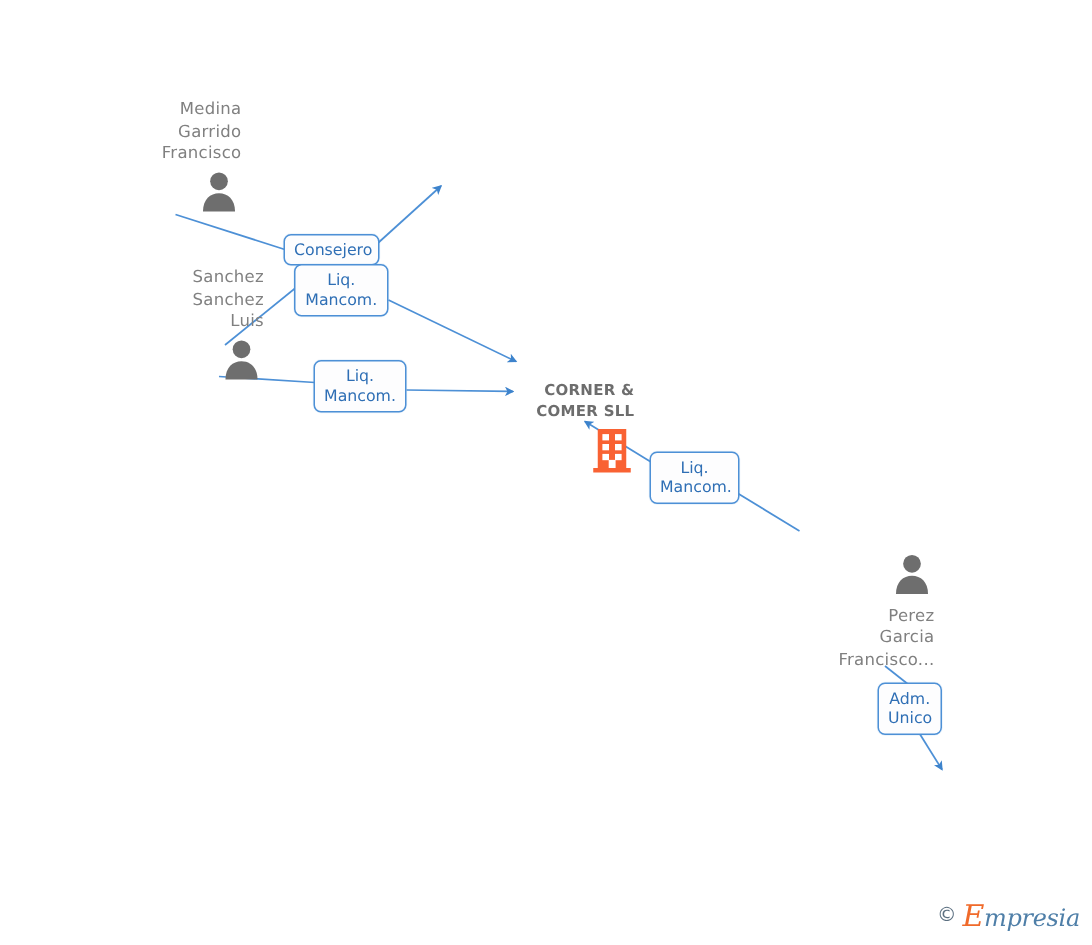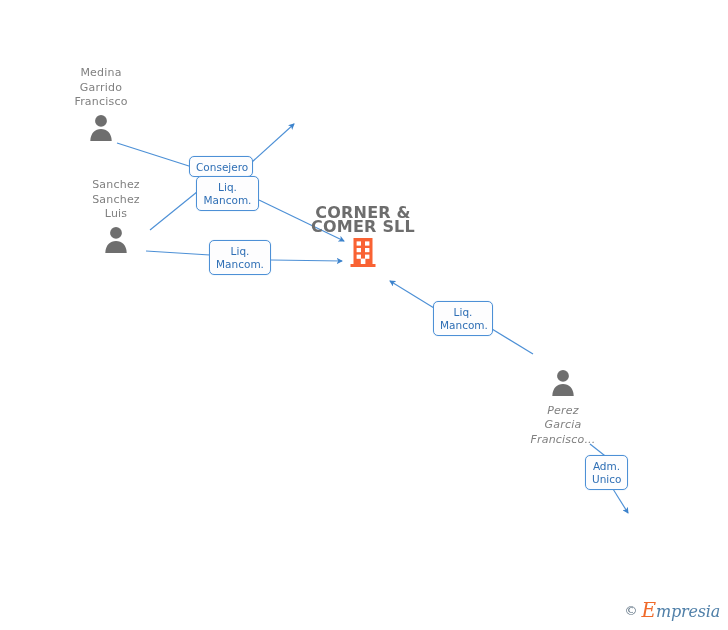--- a/index.html
+++ b/index.html
@@ -26,36 +26,36 @@
     top: 0;
     width: 728px;
     height: 630px;
     pointer-events: none;
   }
 
   
   .node {
     position: absolute;
     width: 120px;
-    text-align: center;
+    text-align: right;
     font-size: 11px;
     line-height: 14.5px;
     color: #808080;
     letter-spacing: 0.2px;
   }
   .node .glyph {
     display: block;
     margin: 0 auto;
   }
   .node .caption {
     display: block;
     white-space: pre-line;
   }
   .node.label-above .caption { margin-bottom: 2px; }
-  .node.label-below .caption { margin-top: 2px; font-style: italic; }
+  .node.label-below .caption { margin-top: 2px; }
 
   
   .rel {
     position: absolute;
     box-sizing: border-box;
     background: #fdfdfe;
     border: 1.4px solid #4d90d6;
     border-radius: 5px;
     color: #2f6fb5;
     font-size: 10.5px;
@@ -149,21 +149,21 @@
 Luis</span>
     <span class="glyph">
       <svg width="30" height="30" viewBox="0 0 32 32" aria-hidden="true">
         <circle cx="16" cy="9.5" r="6.3" fill="#6e6e6e"></circle>
         <path d="M4.6 31 C4.6 22.4 9.8 18 16 18 C22.2 18 27.4 22.4 27.4 31 Z" fill="#6e6e6e"></path>
       </svg>
     </span>
   </div>
 
   <div class="node label-above" style="left:303px; top:206px;">
-    <span class="caption" style="color:#6d6d6d; font-weight:bold; font-size:16px; line-height:14px;">CORNER &amp;
+    <span class="caption" style="color:#6d6d6d; font-weight:bold; font-size:10px; line-height:14px;margin-top:48px;">CORNER &amp;
 COMER SLL</span>
     <span class="glyph">
       <svg width="30" height="32" viewBox="0 0 30 32" aria-hidden="true">
         <rect x="5.5" y="2" width="19" height="26" fill="#f96233"></rect>
         <rect x="2.5" y="28" width="25" height="3" fill="#f96233"></rect>
         <g fill="#ffffff">
           <rect x="8.6" y="5.4" width="4.4" height="4.2"></rect>
           <rect x="17" y="5.4" width="4.4" height="4.2"></rect>
           <rect x="8.6" y="12" width="4.4" height="4.2"></rect>
           <rect x="17" y="12" width="4.4" height="4.2"></rect>

